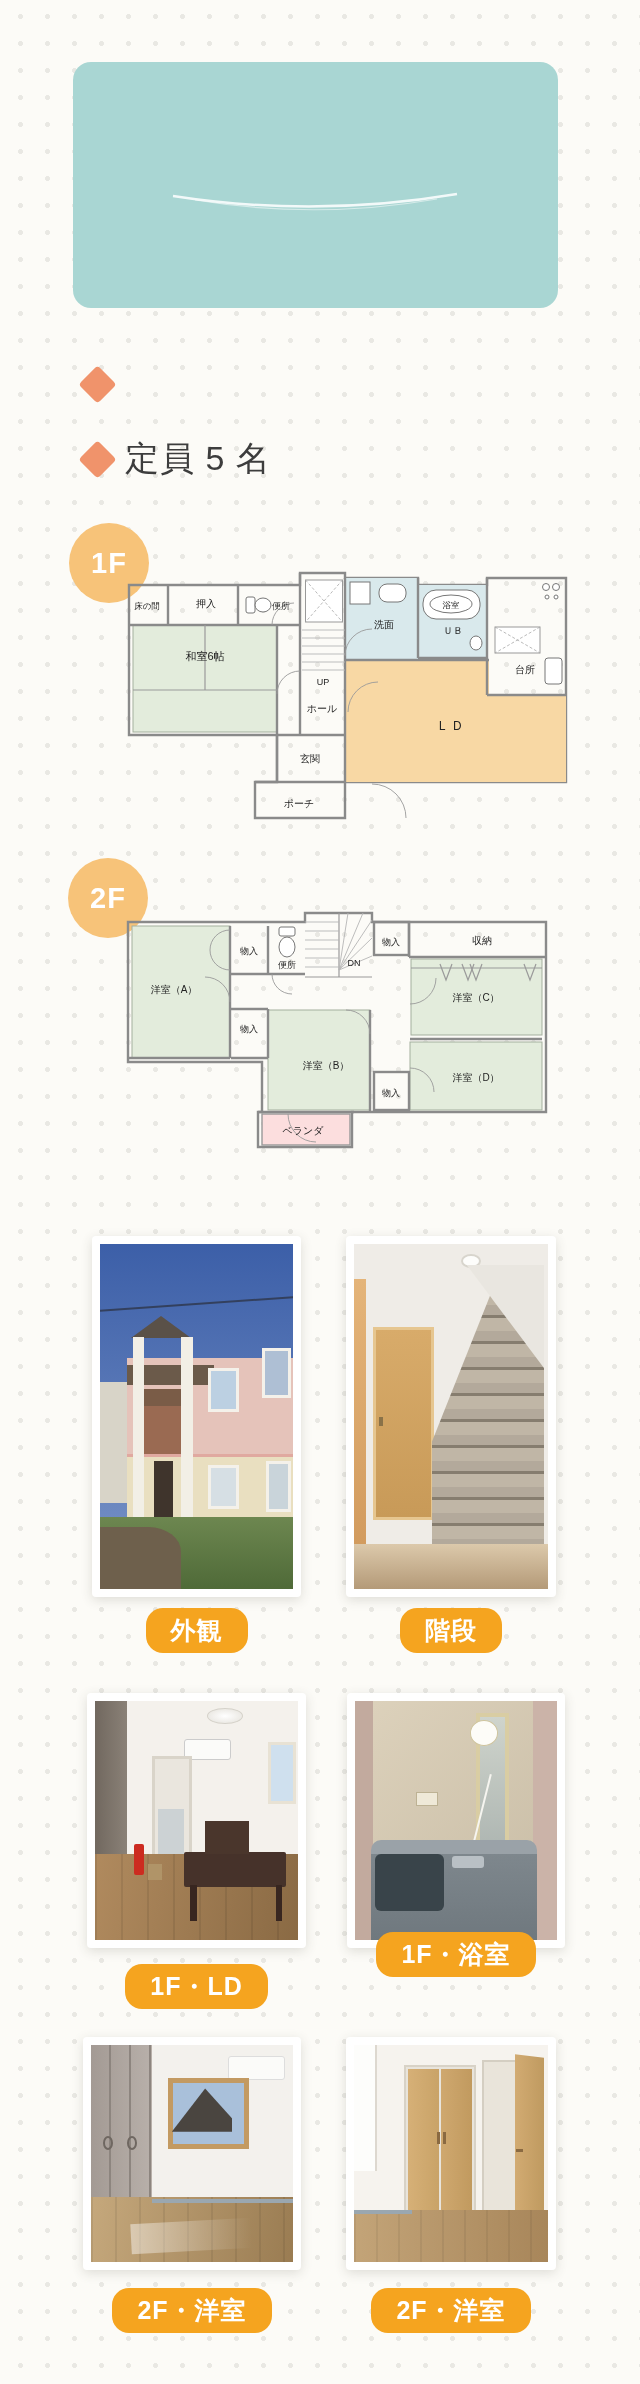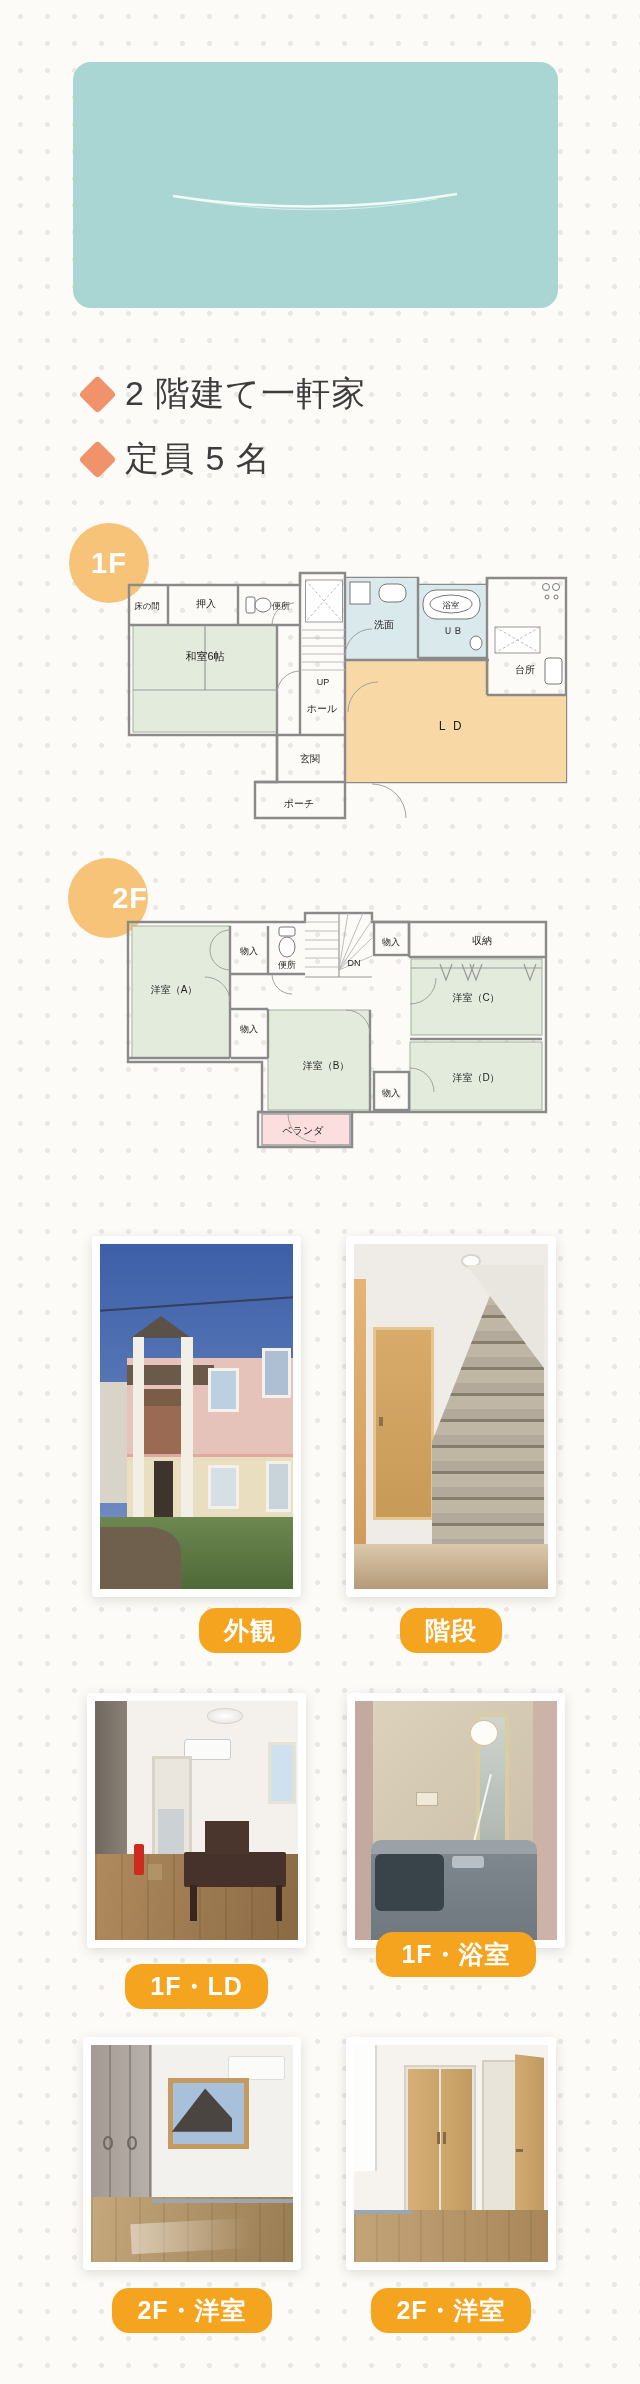--- a/index.html
+++ b/index.html
@@ -52,21 +52,20 @@
 
 <div class="abs header-card">
   <svg class="abs hero-swoosh" width="300" height="26" viewBox="0 0 300 26">
     <path d="M8,6 Q150,28 292,4" stroke="#ffffff" stroke-width="2.4" fill="none" opacity="0.85"></path>
     <path d="M30,10 Q152,30 272,9" stroke="#ffffff" stroke-width="1.2" fill="none" opacity="0.5"></path>
   </svg>
 </div>
 
 <div class="abs feature-row" style="top:371px;">
   <div class="feature-diamond"></div>
-  <div class="feature-text">2 階建て一軒家</div>
 </div>
 <div class="abs feature-row" style="top:436px;">
   <div class="feature-diamond"></div>
   <div class="feature-text">定員 5 名</div>
 </div>
 
 <div class="abs floor-badge" style="left:69px; top:523px;">
   <span>1F</span>
 </div>
 
@@ -147,21 +146,21 @@
     <text x="258" y="58">洗面</text>
     <text x="325" y="38" font-size="8.5">浴室</text>
     <text x="327" y="64">ＵＢ</text>
     <text x="399" y="103">台所</text>
     <text x="325" y="160" font-size="13" letter-spacing="2">ＬＤ</text>
     <text x="184" y="192">玄関</text>
     <text x="173" y="237">ポーチ</text>
   </g>
 </svg>
 
-<div class="abs floor-badge" style="left:68px; top:858px;justify-content:flex-end;">
+<div class="abs floor-badge" style="left:68px; top:858px;">
   <span>2F</span>
 </div>
 
 <svg class="abs plan-svg" style="left:126px; top:908px;" width="442" height="246" viewBox="0 0 442 246">
   <polygon points="2,14 179,14 179,5 246,5 246,14 420,14 420,204 226,204 226,239 132,239 132,204 136,204 136,154 2,154" fill="#ffffff" class="wall"></polygon>
   <rect x="6" y="18" width="98" height="132" fill="#e3ecdc" stroke="#a3af9e" stroke-width="1"></rect>
   <rect x="142" y="102" width="102" height="100" fill="#e3ecdc" stroke="#a3af9e" stroke-width="1"></rect>
   <rect x="285" y="51" width="131" height="76" fill="#e3ecdc" stroke="#a3af9e" stroke-width="1"></rect>
   <rect x="284" y="134" width="132" height="68" fill="#e3ecdc" stroke="#a3af9e" stroke-width="1"></rect>
   <rect x="136" y="206" width="88" height="31" fill="#fcdede" stroke="#999" stroke-width="1.4"></rect>
@@ -260,21 +259,21 @@
     <div style="left:55%; top:3%; width:16px; height:10px; background:#fdfdfb; border:2px solid #d8d5cd; border-radius:50%;"></div>
     <div style="left:0; top:10%; width:6%; height:78%; background:linear-gradient(180deg,#e4b479,#d29b5e);"></div>
     <div style="left:10%; top:24%; width:31%; height:56%; background:linear-gradient(180deg,#d8ab6a,#c89a58); border:3px solid #e6c690; box-sizing:border-box;"></div>
     <div style="left:13%; top:50%; width:4px; height:9px; background:#8a7248;"></div>
     <div style="right:2%; top:10%; width:58%; height:82%; background:repeating-linear-gradient(to bottom,#b3a99b 0 10px,#867d6f 10px 13px,#c0b6a6 13px 26px); clip-path:polygon(100% 0,100% 100%,0 100%,0 58%,58% 0);"></div>
     <div style="right:2%; top:6%; width:40%; height:30%; background:#e9e6e0; clip-path:polygon(0 0,100% 0,100% 100%);"></div>
     <div style="left:0; bottom:0; width:100%; height:13%; background:linear-gradient(180deg,#dcc9ab,#b49a78);"></div>
   </div>
 </div>
 
-<div class="abs caption-row" style="left:92px; top:1608px; width:209px;justify-content:flex-end;">
+<div class="abs caption-row" style="left:92px; top:1608px; width:209px;">
   <div class="caption-pill">外観</div>
 </div>
 <div class="abs caption-row" style="left:346px; top:1608px; width:210px;">
   <div class="caption-pill">階段</div>
 </div>
 
 <div class="abs photo-card" style="left:87px; top:1693px; width:219px; height:255px;">
   <div class="photo" style="background:#f4f1ec;">
     <div style="left:0; top:0; width:16%; height:78%; background:linear-gradient(90deg,#71685f,#8a8177);"></div>
     <div style="left:55%; top:3%; width:17%; height:6%; background:radial-gradient(#ffffff,#e4e1da); border:1px solid #d5d2ca; border-radius:50%;"></div>

